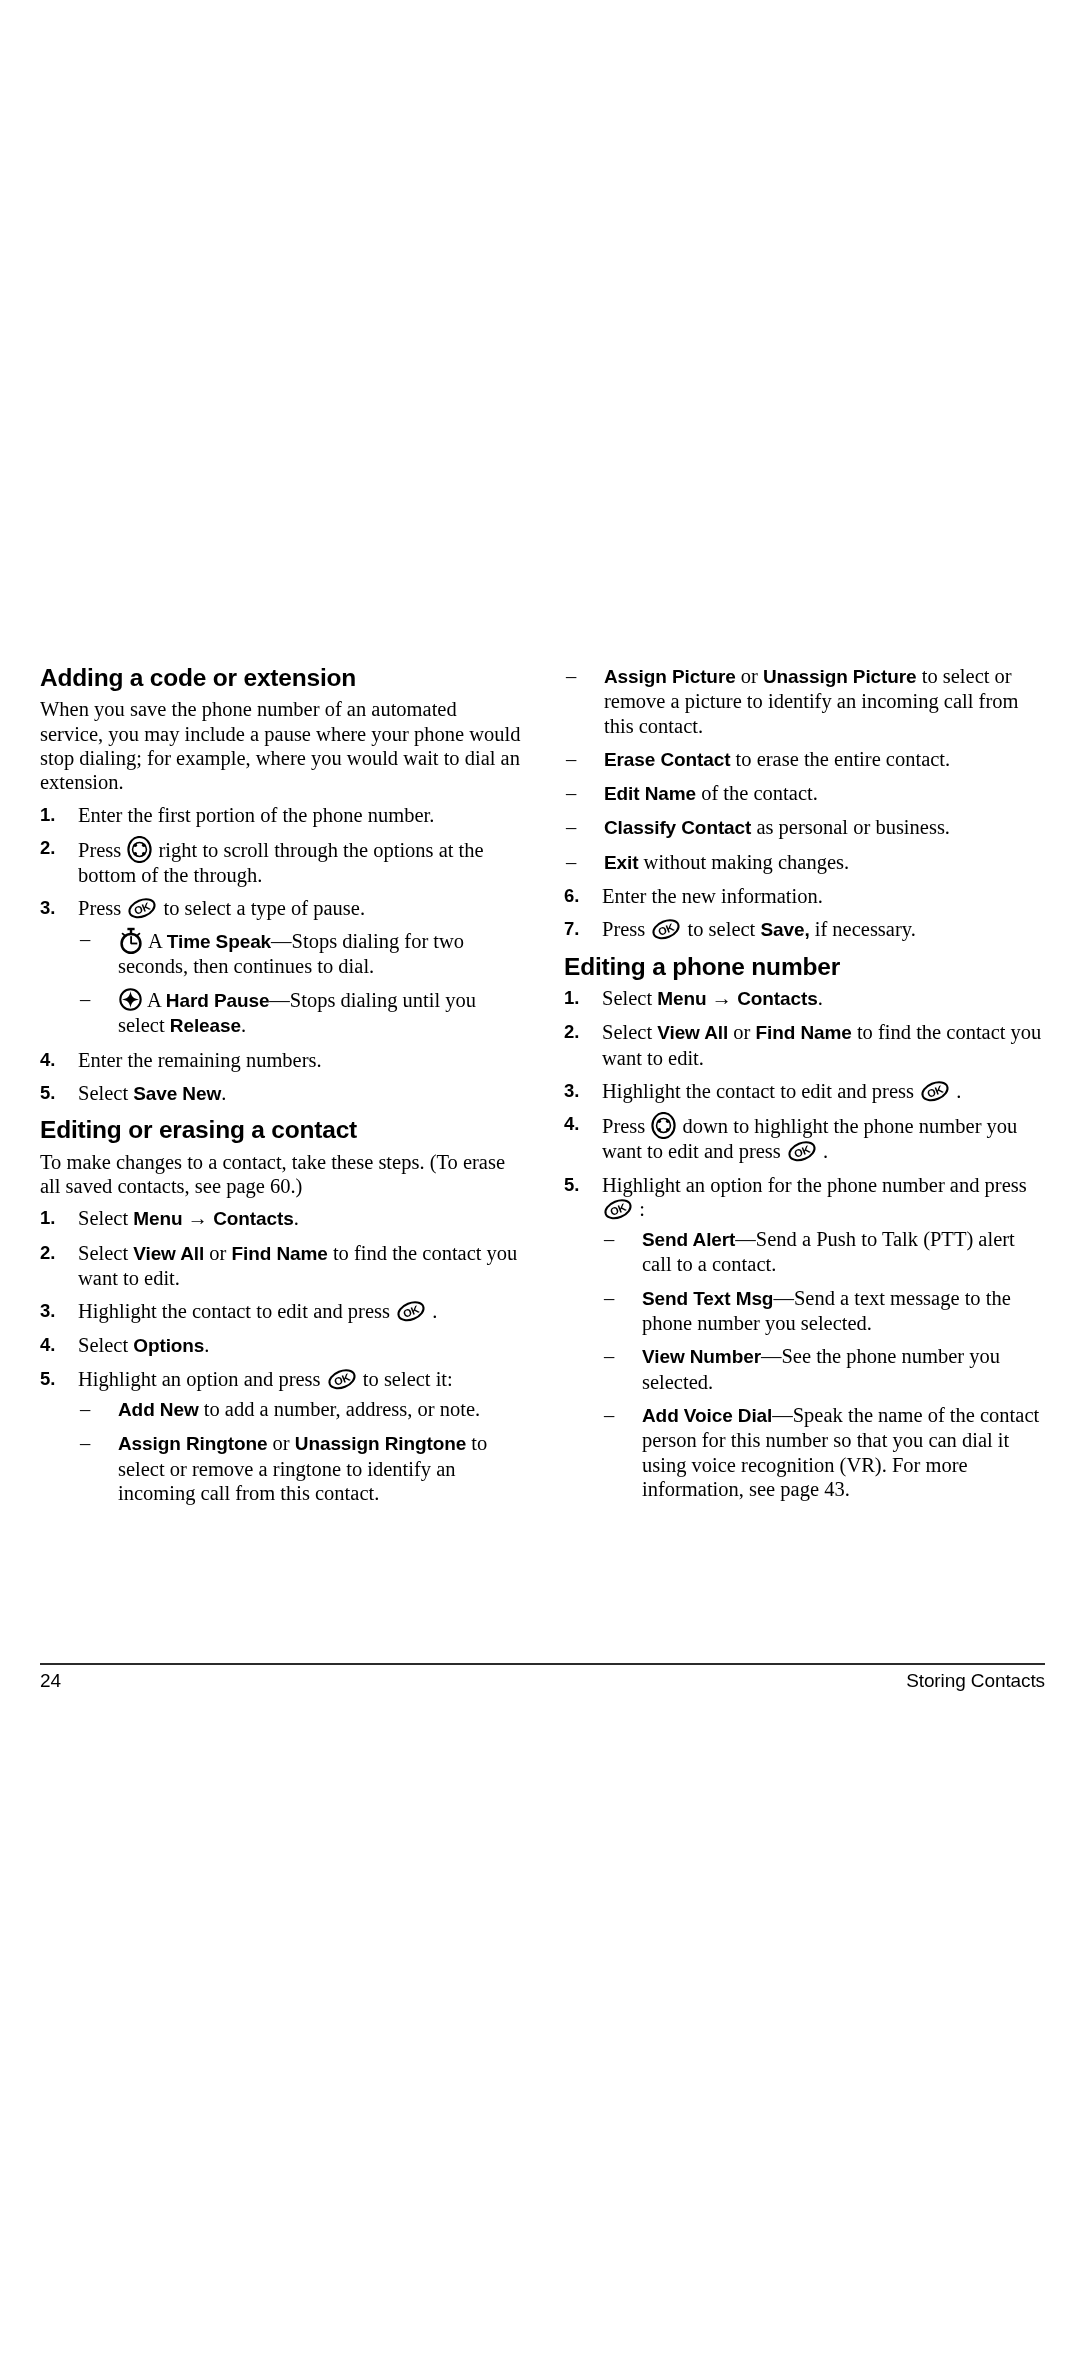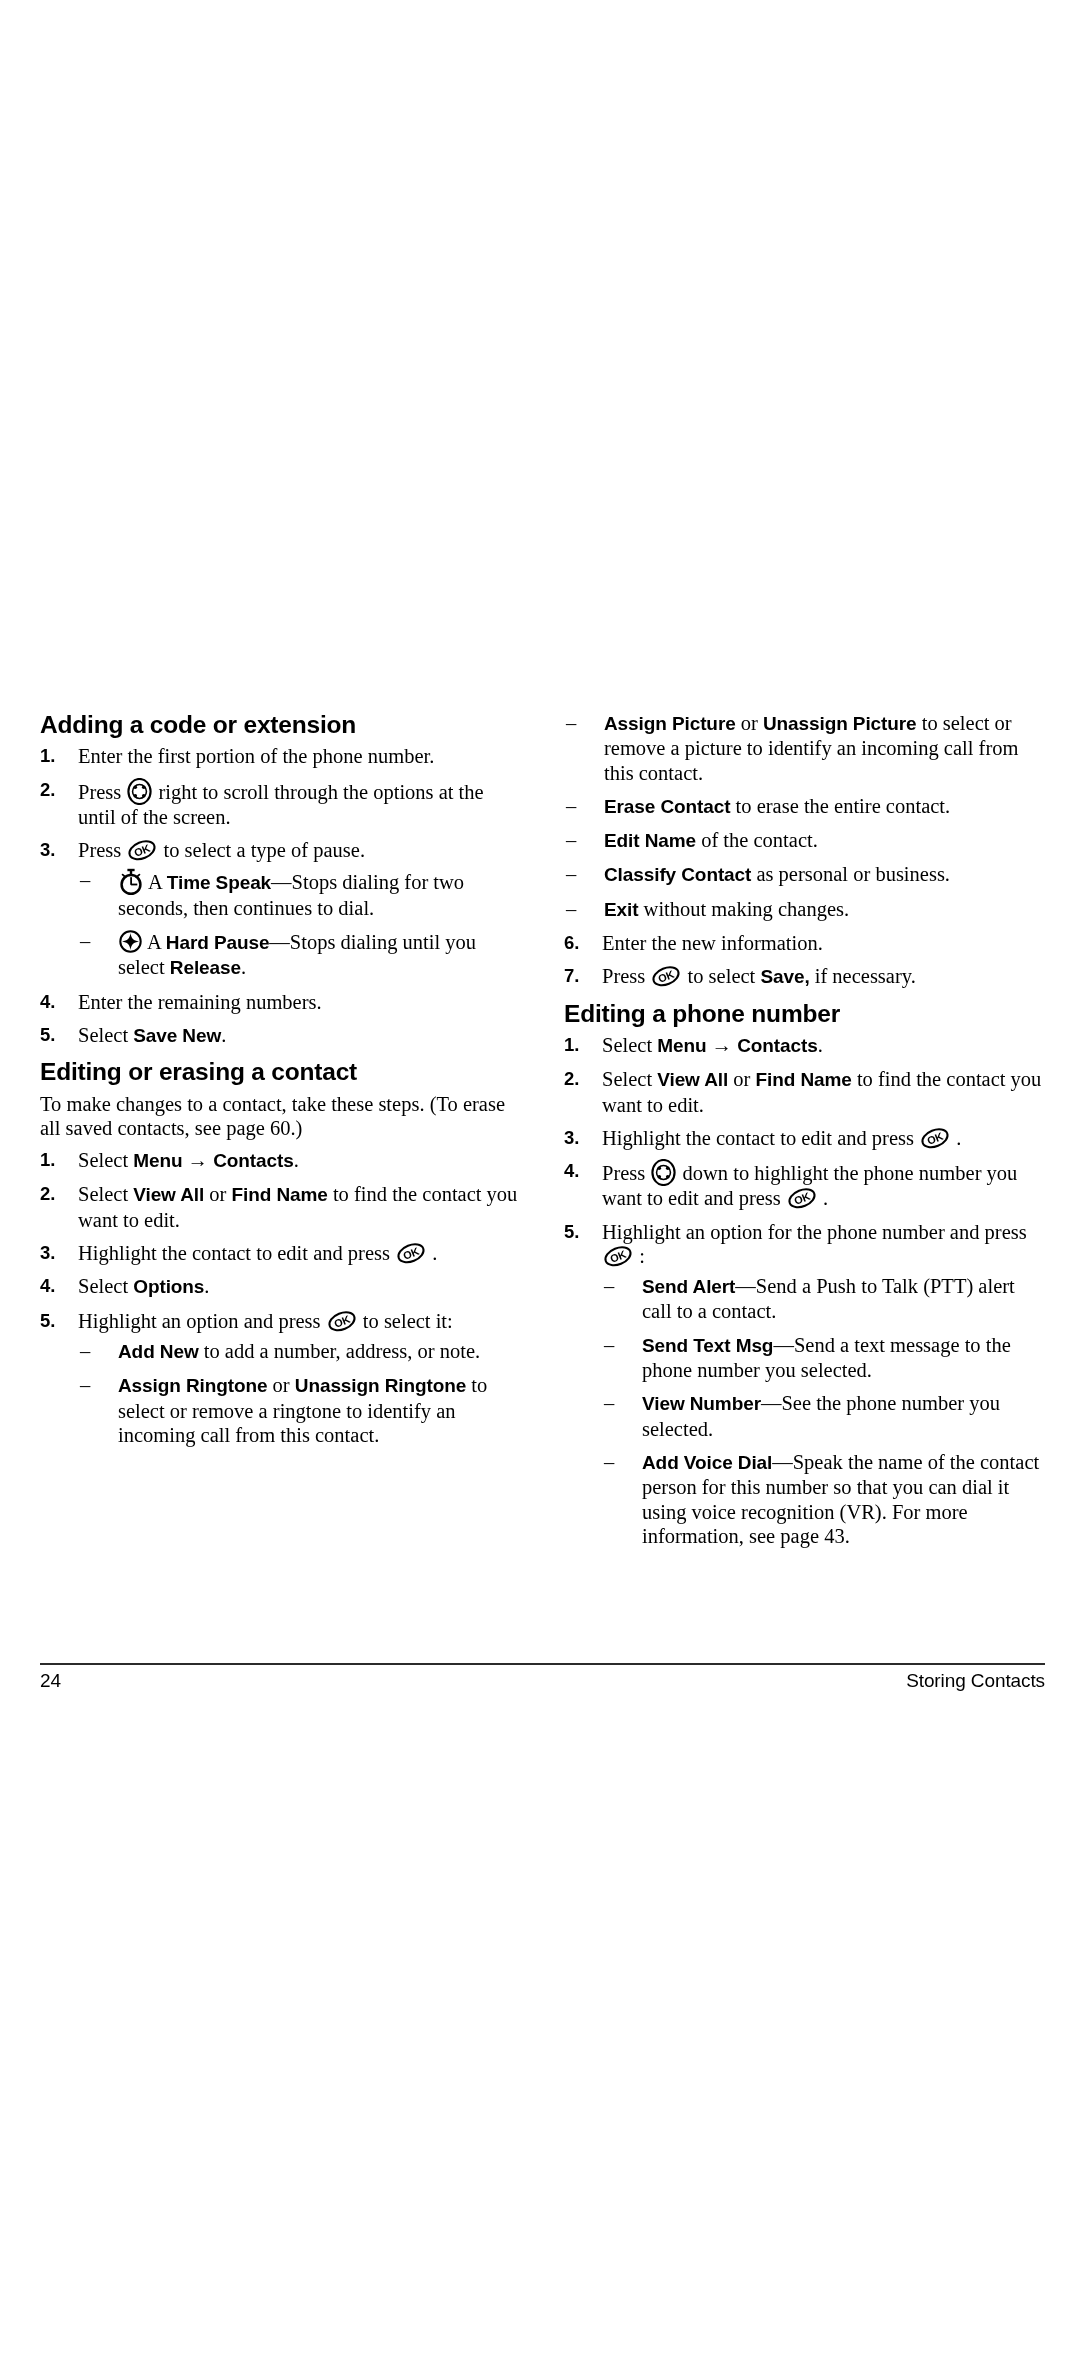--- a/index.html
+++ b/index.html
@@ -21,21 +21,21 @@
     left: 0;
     top: 0;
     width: 1080px;
     height: 2376px;
   }
 
   
   .content {
     position: absolute;
     left: 40px;
-    top: 711px;
+    top: 664px;
     width: 1005px;
     display: flex;
     gap: 42px;
     align-items: flex-start;
   }
   .col {
     width: 482px;
     flex: 0 0 482px;
   }
 
@@ -157,40 +157,41 @@
 <body>
 
 <div class="page">
 
   <div class="content">
 
     <div class="col">
 
       <h2 class="sect">Adding a code or extension</h2>
 
+      <p class="body">When you save the phone number of an automated service, you may include a pause where your phone would stop dialing; for example, where you would wait to dial an extension.</p>
 
       <ol class="steps">
 
         <li>
           <span class="num">1.</span>
           <span>Enter the first portion of the phone number.</span>
         </li>
 
         <li>
           <span class="num">2.</span>
           <span>Press </span><span class="ico ico-nav">
             <svg viewBox="0 0 28 28" xmlns="http://www.w3.org/2000/svg">
               <ellipse cx="14" cy="14" rx="11.5" ry="13" fill="none" stroke="#000" stroke-width="2.2"></ellipse>
               <circle cx="14" cy="14" r="7.2" fill="none" stroke="#000" stroke-width="1.6"></circle>
               <circle cx="9.6" cy="9.6" r="1.9" fill="#000"></circle>
               <circle cx="18.4" cy="9.6" r="1.9" fill="#000"></circle>
               <circle cx="9.6" cy="18.4" r="1.9" fill="#000"></circle>
               <circle cx="18.4" cy="18.4" r="1.9" fill="#000"></circle>
             </svg>
-          </span><span> right to scroll through the options at the until of the screen.</span>
+          </span><span> right to scroll through the options at the bottom of the through.</span>
         </li>
 
         <li>
           <span class="num">3.</span>
           <span>Press </span><span class="ico ico-ok">
             <svg viewBox="0 0 34 26" xmlns="http://www.w3.org/2000/svg">
               <g transform="rotate(-22 17 13)">
                 <ellipse cx="17" cy="13" rx="14" ry="8.6" fill="none" stroke="#000" stroke-width="2.1"></ellipse>
                 <text x="17" y="17.4" font-family="Liberation Sans, sans-serif" font-size="11.5" font-weight="bold" text-anchor="middle" fill="#000">OK</text>
               </g>

